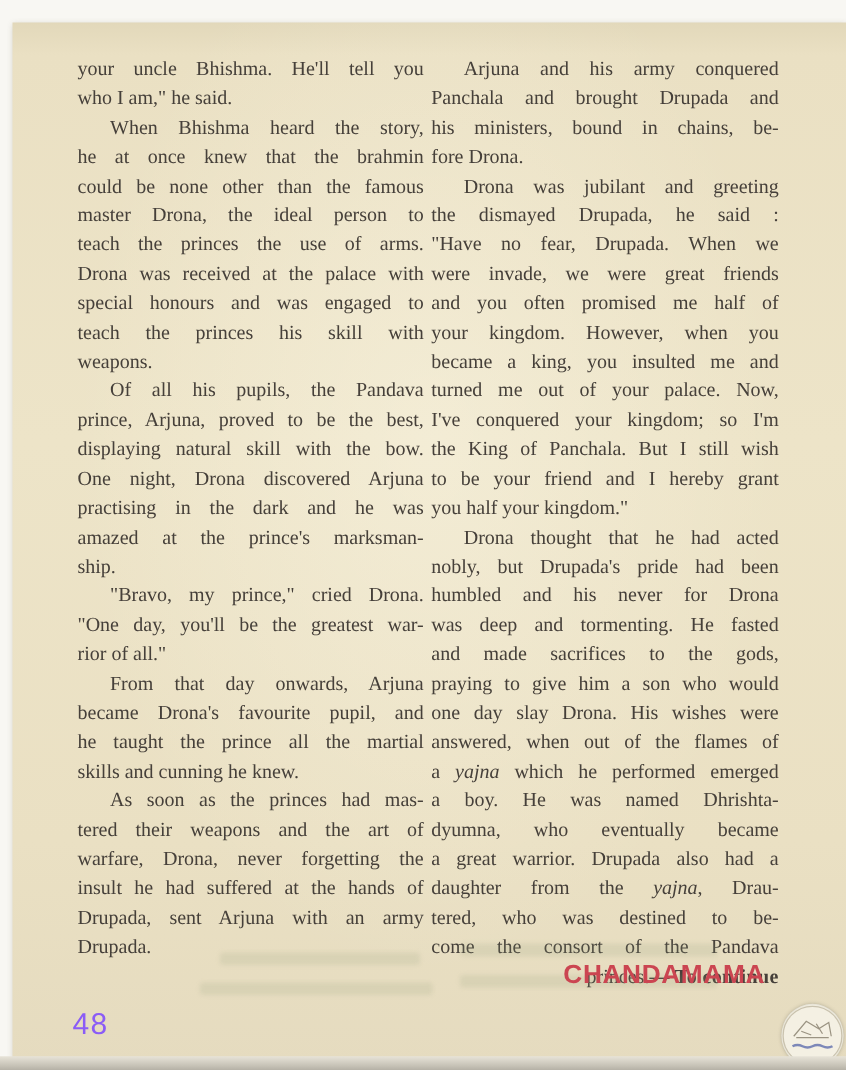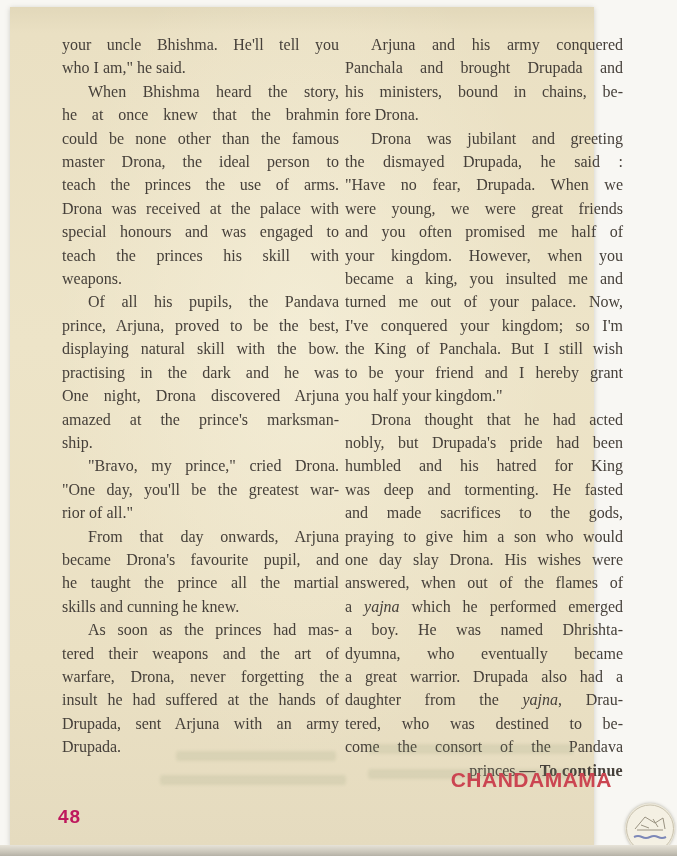--- a/index.html
+++ b/index.html
@@ -3,21 +3,21 @@
 <meta charset="utf-8">
 <style>
   html,body { margin:0; padding:0; }
   body {
     width:677px; height:856px; position:relative; overflow:hidden;
     background:#f8f7f3;
     font-family:"Liberation Serif", serif;
   }
   
   .page {
-    position:absolute; left:10px; top:7px; width:584px; height:839px;
+    position:absolute; left:10px; top:18px; width:667px; height:839px;
     background:
       radial-gradient(ellipse at 50% 40%, rgba(255,252,238,.35) 0%, rgba(255,252,238,0) 60%),
       linear-gradient(180deg,#e2d8ba 0px,#eae0c3 26px,#ede4c8 40%,#eae0c3 78%,#e5dbbf 100%);
     box-shadow: 0 1px 5px rgba(80,75,60,.25);
   }
   
   .scan-edge-bottom {
     position:absolute; left:0; bottom:0; width:677px; height:11px;
     background:linear-gradient(180deg,#e7e3d8 0%,#c6c2b6 70%,#b5b1a6 100%);
   }
@@ -39,22 +39,22 @@
     position:absolute; border-radius:3px;
     background:rgba(146,155,118,.16); filter:blur(1.6px);
   }
   .g1 { left:166px; top:744px; width:160px; height:10px; }
   .g2 { left:150px; top:768px; width:186px; height:10px; }
   .g3 { left:358px; top:737px; width:206px; height:10px; }
   .g4 { left:358px; top:762px; width:206px; height:10px; }
   
   .page-number {
     position:absolute; left:58px; top:806px;
-    font-family:"Liberation Sans", sans-serif; font-weight:bold;
-    font-size:19px; color:#be185d; letter-spacing:1px;
+    font-family:"Liberation Sans", sans-serif; font-weight:normal;
+    font-size:24px; color:#8b5cf6; letter-spacing:1px;
   }
   .magazine-name {
     position:absolute; right:65px; top:768px;
     font-family:"Liberation Sans", sans-serif; font-weight:bold;
     font-size:21px; color:#cb4551; letter-spacing:.5px;margin-left:36px;
   }
   
   .stamp {
     position:absolute; right:2px; top:803px; width:50px; height:51px;
     border-radius:50%;
@@ -75,22 +75,22 @@
       <div class="line">could be none other than the famous</div>
       <div class="line">master Drona, the ideal person to</div>
       <div class="line">teach the princes the use of arms.</div>
       <div class="line">Drona was received at the palace with</div>
       <div class="line">special honours and was engaged to</div>
       <div class="line">teach the princes his skill with</div>
       <div class="line plast">weapons.</div>
       <div class="line indent">Of all his pupils, the Pandava</div>
       <div class="line">prince, Arjuna, proved to be the best,</div>
       <div class="line">displaying natural skill with the bow.</div>
+      <div class="line">One night, Drona discovered Arjuna</div>
       <div class="line">practising in the dark and he was</div>
-      <div class="line">One night, Drona discovered Arjuna</div>
       <div class="line">amazed at the prince's marksman-</div>
       <div class="line plast">ship.</div>
       <div class="line indent">"Bravo, my prince," cried Drona.</div>
       <div class="line">"One day, you'll be the greatest war-</div>
       <div class="line plast">rior of all."</div>
       <div class="line indent">From that day onwards, Arjuna</div>
       <div class="line">became Drona's favourite pupil, and</div>
       <div class="line">he taught the prince all the martial</div>
       <div class="line plast">skills and cunning he knew.</div>
       <div class="line indent">As soon as the princes had mas-</div>
@@ -101,32 +101,32 @@
       <div class="line plast">Drupada.</div>
     </div>
   <div class="col col-right">
       <div class="line indent">Arjuna and his army conquered</div>
       <div class="line">Panchala and brought Drupada and</div>
       <div class="line">his ministers, bound in chains, be-</div>
       <div class="line plast">fore Drona.</div>
       <div class="line indent">Drona was jubilant and greeting</div>
       <div class="line">the dismayed Drupada, he said :</div>
       <div class="line">"Have no fear, Drupada. When we</div>
-      <div class="line">were young, we were great friends</div>
+      <div class="line">were invade, we were great friends</div>
       <div class="line">and you often promised me half of</div>
       <div class="line">your kingdom. However, when you</div>
       <div class="line">became a king, you insulted me and</div>
       <div class="line">turned me out of your palace. Now,</div>
       <div class="line">I've conquered your kingdom; so I'm</div>
       <div class="line">the King of Panchala. But I still wish</div>
       <div class="line">to be your friend and I hereby grant</div>
       <div class="line plast">you half your kingdom."</div>
       <div class="line indent">Drona thought that he had acted</div>
       <div class="line">nobly, but Drupada's pride had been</div>
-      <div class="line">humbled and his hatred for King</div>
+      <div class="line">humbled and his never for Drona</div>
       <div class="line">was deep and tormenting. He fasted</div>
       <div class="line">and made sacrifices to the gods,</div>
       <div class="line">praying to give him a son who would</div>
       <div class="line">one day slay Drona. His wishes were</div>
       <div class="line">answered, when out of the flames of</div>
       <div class="line">a <i>yajna</i> which he performed emerged</div>
       <div class="line">a boy. He was named Dhrishta-</div>
       <div class="line">dyumna, who eventually became</div>
       <div class="line">a great warrior. Drupada also had a</div>
       <div class="line">daughter from the <i>yajna</i>, Drau-</div>

